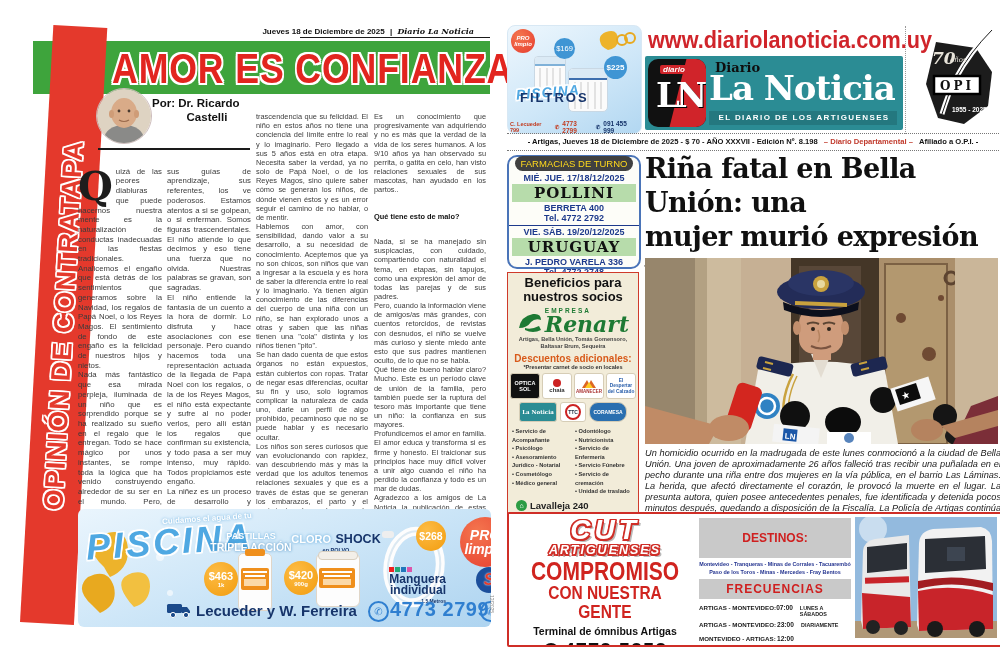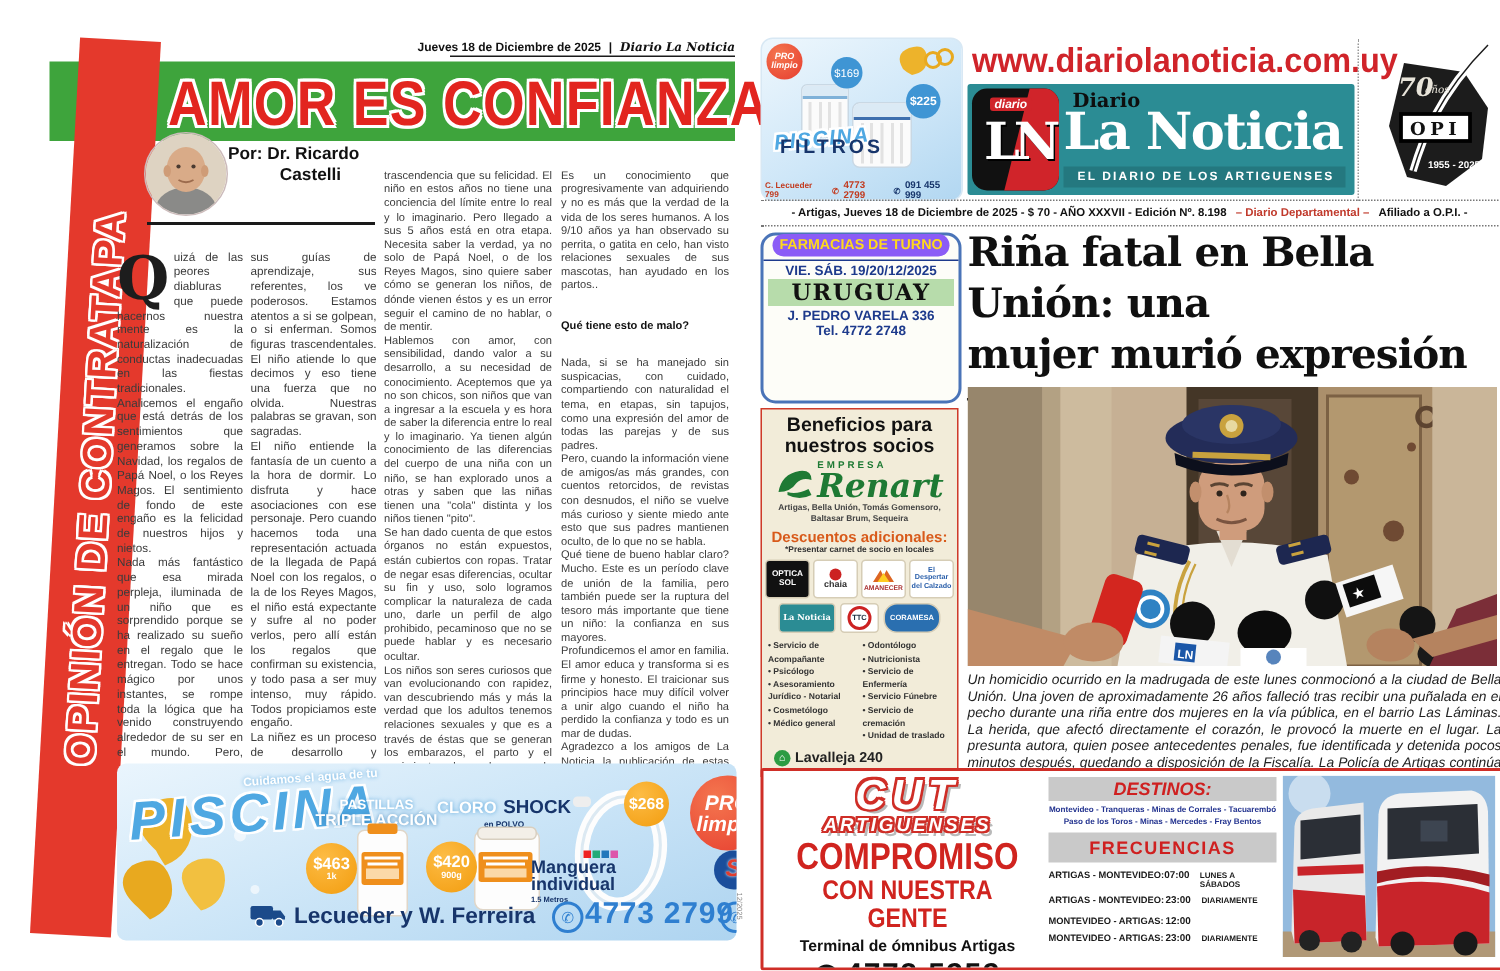--- a/index.html
+++ b/index.html
@@ -24,21 +24,21 @@
     font-size:7px;align-items:center;justify-content:center;margin-right:3px;flex:none;}
   .tile{background:#fff;border:1px solid #d6cdb6;border-radius:3px;display:flex;align-items:center;justify-content:center;overflow:hidden;}
 </style>
 </head>
 <body>
 
 <div id="canvas">
 
   <div class="abs" style="left:0;top:0;width:500px;height:647px;">
 
-    <div class="abs" style="left:240px;top:26px;width:250px;text-align:right;font-size:8px;color:#111;">
+    <div class="abs" style="left:224px;top:26px;width:250px;text-align:right;font-size:8px;color:#111;">
       <span style="font-weight:600;">Jueves 18 de Diciembre de 2025</span>
       <span style="font-weight:800;margin:0 3px;">|</span>
       <span class="serif" style="font-weight:800;font-style:italic;">Diario La Noticia</span>
     </div>
     <div class="abs" style="left:300px;top:37px;width:190px;height:1px;background:#1a1a1a;"></div>
 
     <div class="abs" style="left:33px;top:41px;width:457px;height:53px;background:#3ea43c;"></div>
     <div class="abs outline-w" style="left:112px;top:45px;width:420px;font-weight:800;font-size:42px;color:#e2251f;letter-spacing:1px;transform:scaleX(.85);transform-origin:left center;white-space:nowrap;">AMOR ES CONFIANZA</div>
 
     <div class="abs" style="left:20px;top:24px;width:54px;height:598px;background:#e4392c;transform:rotate(3.2deg);transform-origin:bottom left;display:flex;align-items:center;justify-content:center;">
@@ -140,21 +140,21 @@
       </div>
 
       <svg class="abs" style="left:296px;top:14px;" width="78" height="86" viewBox="0 0 78 86">
         <ellipse cx="40" cy="44" rx="26" ry="36" fill="none" stroke="#fdfdfd" stroke-width="9" transform="rotate(8 40 44)"></ellipse>
         <ellipse cx="40" cy="44" rx="26" ry="36" fill="none" stroke="#dce9f2" stroke-width="2" transform="rotate(8 40 44)"></ellipse>
         <rect x="8" y="8" width="12" height="7" rx="3" fill="#eee"></rect>
       </svg>
       <div class="abs price-circle" style="left:338px;top:12px;width:30px;height:30px;">
         <span style="font-size:10.5px;">$268</span>
       </div>
-      <div class="abs" style="left:276px;top:58px;width:92px;text-align:left;color:#17356b;font-weight:800;line-height:11px;">
+      <div class="abs" style="left:276px;top:58px;width:92px;text-align:right;color:#17356b;font-weight:800;line-height:11px;">
         <div style="height:5px;display:flex;justify-content:center;gap:1px;">
           <span style="width:5px;height:5px;background:#e22;"></span>
             <span style="width:5px;height:5px;background:#2a7;"></span>
             <span style="width:5px;height:5px;background:#27b;"></span>
             <span style="width:5px;height:5px;background:#d5a;"></span>
         </div>
         <span style="font-size:12px;">Manguera</span>
         <div style="font-size:12px;">individual</div>
         <div style="font-size:5px;">1.5 Metros</div>
       </div>
@@ -258,21 +258,27 @@
       </svg>
     </div>
 
     <div class="abs" style="left:2px;top:133px;width:492px;border-top:1px dotted #777;border-bottom:1px dotted #777;padding:3px 0 4px;text-align:center;font-size:7.6px;white-space:nowrap;">
       <span style="font-weight:700;color:#111;">- Artigas, Jueves 18 de Diciembre de 2025  -  $ 70   -   AÑO XXXVII   -   Edición Nº. 8.198</span>
       <span style="font-weight:800;color:#c0392b;margin:0 4px;">–  Diario Departamental  –</span>
       <span style="font-weight:800;color:#111;">Afiliado a O.P.I.  -</span>
     </div>
 
     <div class="abs" style="left:2px;top:155px;width:130px;height:110px;background:#fdfdf8;border:2px solid #4a74b8;border-radius:10px;text-align:center;">
-      <div style="margin:-1px auto 0;width:118px;background:#8b5cf6;color:#ffd91c;font-weight:700;font-size:9.5px;border-radius:9px;padding:2px 0;">FARMACIAS DE TURNO</div>
+      <div style="margin:-1px auto 0;width:118px;background:#404040;color:#ffd91c;font-weight:400;font-size:9.5px;border-radius:9px;padding:2px 0;">FARMACIAS DE TURNO</div>
+      <div>
+        <div style="font-weight:800;font-size:9px;color:#1d3a8c;margin-top:2px;">MIÉ. JUE. 17/18/12/2025</div>
+        <div class="serif" style="background:#b7dcab;font-weight:800;font-size:15px;letter-spacing:1px;color:#111;margin:1px 3px;">POLLINI</div>
+        <div style="font-weight:800;font-size:9px;color:#1d3a8c;">BERRETA 400</div>
+        <div style="font-weight:800;font-size:9px;color:#1d3a8c;">Tel. 4772 2792</div>
+      </div>
       <div style="border-top:1.5px solid #1d3a8c;margin:2px 0 1px;"></div>
       <div>
         <div style="font-weight:800;font-size:9px;color:#1d3a8c;">VIE. SÁB. 19/20/12/2025</div>
         <div class="serif" style="background:#b7dcab;font-weight:800;font-size:15px;letter-spacing:1px;color:#111;margin:1px 3px;">URUGUAY</div>
         <div style="font-weight:800;font-size:9px;color:#1d3a8c;">J. PEDRO VARELA 336</div>
         <div style="font-weight:800;font-size:9px;color:#1d3a8c;">Tel. 4772 2748</div>
       </div>
     </div>
 
     <div class="abs" style="left:2px;top:272px;width:130px;height:244px;background:#f2ecd9;border:1.5px solid #cf3a2a;overflow:hidden;">
@@ -432,21 +438,21 @@
         <div style="font-weight:800;font-size:25px;color:#d0241f;transform:scaleX(.84);transform-origin:center;line-height:25px;margin-top:2px;">COMPROMISO</div>
         <div style="font-weight:800;font-size:18px;color:#d0241f;transform:scaleX(.86);transform-origin:center;line-height:19px;">CON NUESTRA GENTE</div>
         <div style="font-weight:800;font-size:10.5px;color:#111;margin-top:3px;">Terminal de ómnibus Artigas</div>
         <div style="display:flex;align-items:center;justify-content:center;gap:5px;margin-top:2px;">
           <span style="width:16px;height:16px;border-radius:50%;background:#111;color:#fff;font-size:9px;display:flex;align-items:center;justify-content:center;">✆</span>
           <span style="font-weight:800;font-size:20px;color:#111;letter-spacing:1px;">4772 5353</span>
         </div>
       </div>
 
       <div class="abs" style="left:190px;top:4px;width:152px;">
-        <div class="gray-band" style="font-size:12px;padding:1px 0;font-style:italic;">DESTINOS:</div>
+        <div class="gray-band" style="font-size:12px;padding:13px 0;">DESTINOS:</div>
         <div style="font-weight:800;font-size:5.4px;color:#23338f;text-align:center;margin-top:3px;">Montevideo - Tranqueras - Minas de Corrales - Tacuarembó</div>
         <div style="font-weight:800;font-size:5.4px;color:#23338f;text-align:center;margin-top:2px;">Paso de los Toros - Minas - Mercedes - Fray Bentos</div>
         <div class="gray-band" style="font-size:12px;padding:3px 0;margin-top:4px;letter-spacing:1px;">FRECUENCIAS</div>
         <div class="freq-row" style="margin-top:5px;">
           <span style="font-size:6.2px;width:78px;">ARTIGAS - MONTEVIDEO:</span>
           <span style="font-size:6.6px;width:24px;">07:00</span>
           <span style="font-size:5.4px;">LUNES A SÁBADOS</span>
         </div>
         <div class="freq-row" style="margin-top:4px;">
           <span style="font-size:6.2px;width:78px;">ARTIGAS - MONTEVIDEO:</span>

